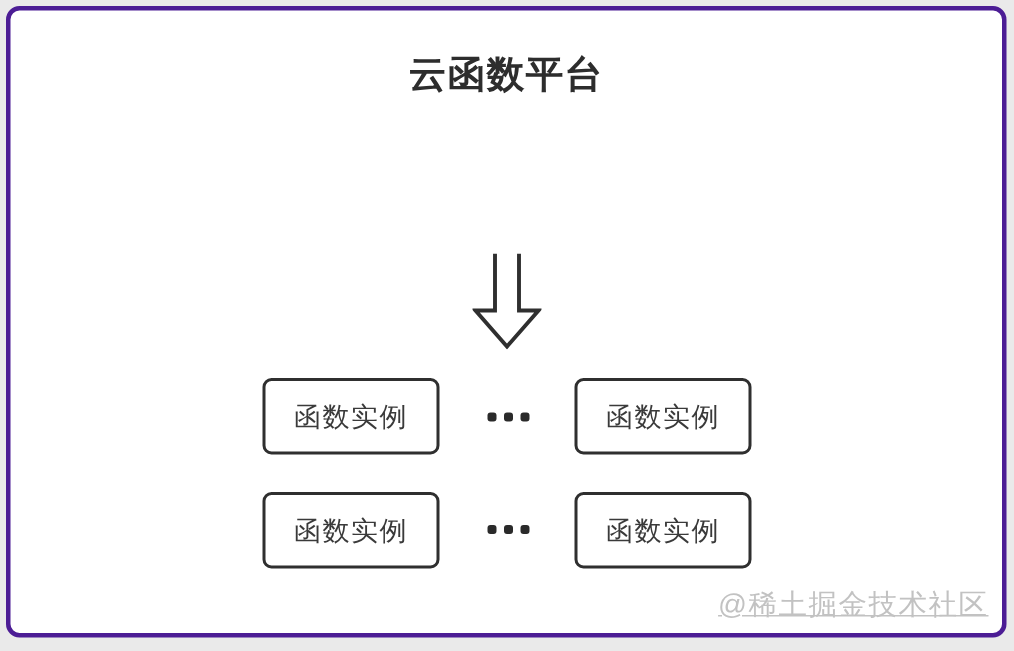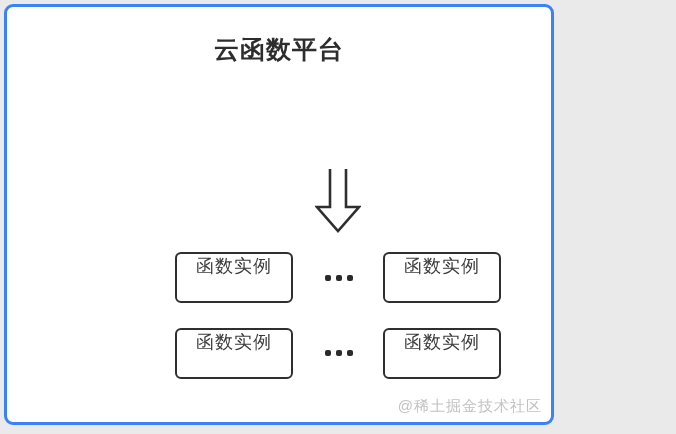--- a/index.html
+++ b/index.html
@@ -11,25 +11,25 @@
     height: 434px;
     background: #eaeaea;
     font-family: "Liberation Sans", "DejaVu Sans", sans-serif;
     position: relative;
     overflow: hidden;
   }
   .card {
     position: absolute;
     left: 4px;
     top: 4px;
-    width: 550px;
+    width: 667px;
     height: 421px;
     box-sizing: border-box;
     background: #ffffff;
-    border: 3px solid #3b82f6;
+    border: 3px solid #4c1d95;
     border-radius: 9px;
   }
   .title {
     position: absolute;
     left: 0;
     top: 26px;
     width: 100%;
     text-align: center;
     font-size: 25px;
     font-weight: 700;
@@ -62,21 +62,21 @@
   }
   .instance-box {
     position: absolute;
     width: 118px;
     height: 51px;
     box-sizing: border-box;
     border: 2px solid #2f2f2f;
     border-radius: 6px;
     background: #ffffff;
     display: flex;
-    align-items: flex-start;
+    align-items: center;
     justify-content: center;
     font-size: 18px;
     color: #3a3a3a;
     letter-spacing: 1px;
   }
   .row1 { top: 245px; }
   .row2 { top: 321px; }
   .col-left  { left: 168px; }
   .col-right { left: 376px; }
   .ellipsis {
@@ -94,23 +94,24 @@
   .ellipsis .dot {
     width: 6px;
     height: 6px;
     background: #2a2a2a;
     border-radius: 2px;
   }
   .watermark {
     position: absolute;
     right: 9px;
     bottom: 6px;
-    font-size: 15px;
+    font-size: 19px;
     color: #c2c2c2;
     letter-spacing: 1px;
+    text-decoration: underline;
   }
 </style>
 </head>
 <body>
 
 <div class="card">
 
   <div class="title">云函数平台</div>
 
 

